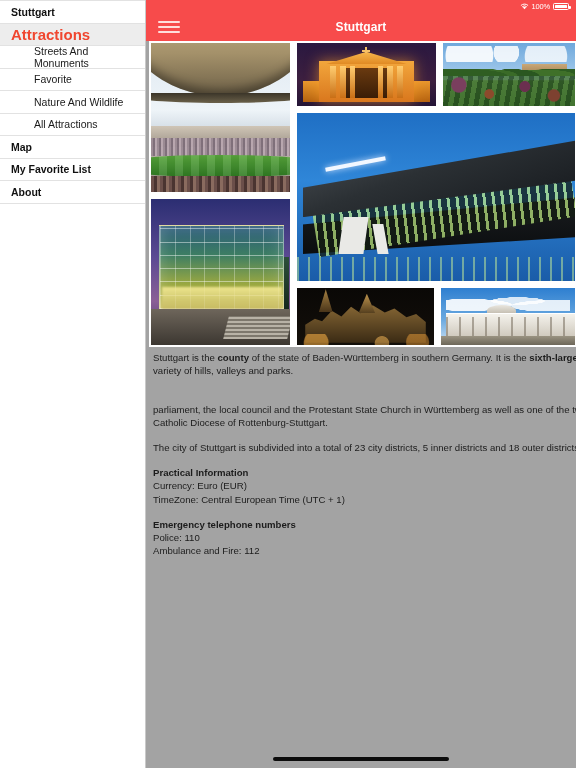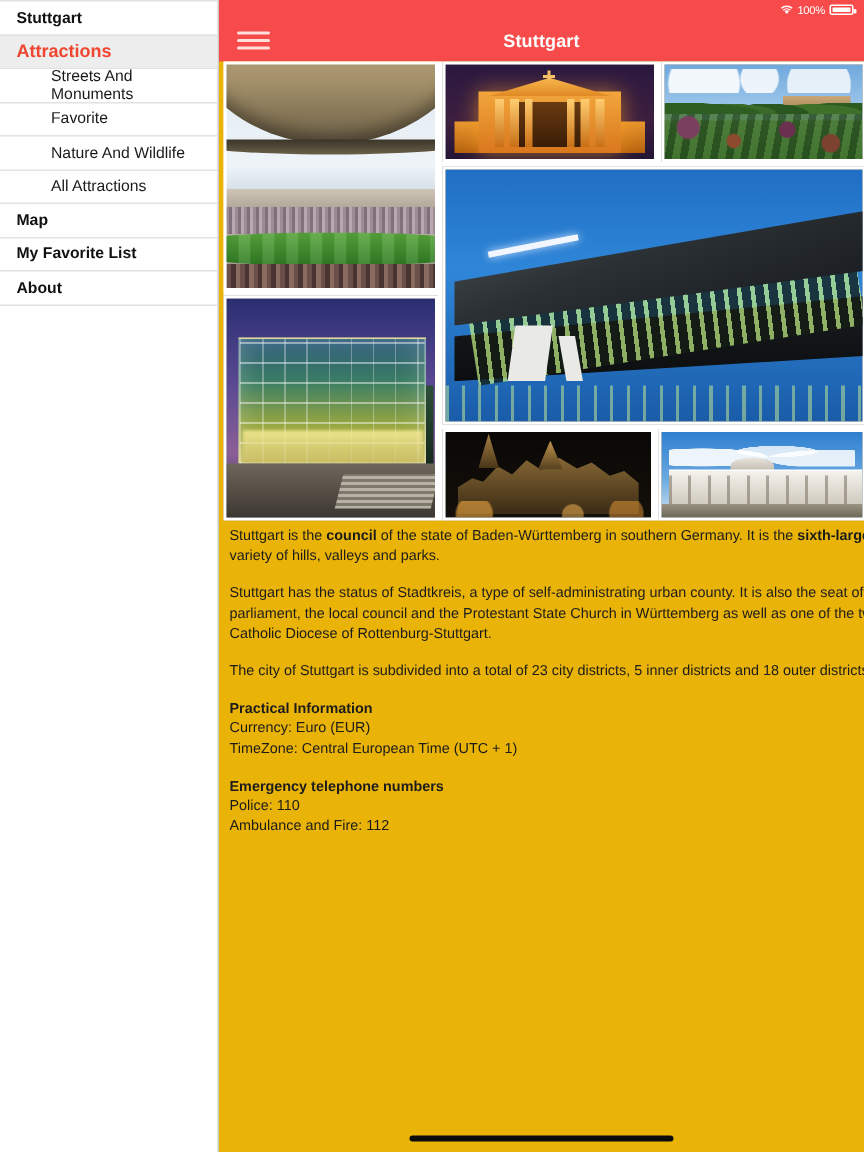--- a/index.html
+++ b/index.html
@@ -35,32 +35,32 @@
     border-top: 1px solid #e2e2e2;
     font-size: 10.5px;
     color: #111;
   }
   .nav-row.top-level { padding-left: 11px; font-weight: bold; }
   .nav-row.section {
     padding-left: 11px;
     font-weight: bold;
     color: #F0462F;
     background: #ededed;
-    font-size: 12px;
+    font-size: 15px;
   }
   .nav-row.sub { padding-left: 34px; font-weight: normal; color: #1a1a1a; }
   .nav-row.sub:last-of-type { }
   .nav-tail { border-top: 1px solid #e2e2e2; height: 1px; }
 
   
   .main {
     flex: 1 1 auto;
     position: relative;
     height: 768px;
-    background: #eab308;
+    background: #a3a3a3;
     overflow: hidden;
   }
 
   
   .navbar {
     position: absolute; top: 0; left: 0; right: 0;
     height: 41px;
     background: #F74B4B;
   }
   .statusbar {
@@ -407,23 +407,23 @@
         <div class="pa-dome"></div>
         <div class="pa-body"></div>
         <div class="pa-arches"></div>
         <div class="pa-ground"></div>
       </div>
 
     </div>
 
     <div class="article">
 
-      <p><span>Stuttgart is the </span><b>council</b><span> of the state of Baden-Württemberg in southern Germany. It is the </span><b>sixth-largest cit</b><br><span>variety of hills, valleys and parks.</span></p>
-
-      <p><span>Stuttgart has the status of Stadtkreis, a type of self-administrating urban county. It is also the seat of</span><br><span>parliament, the local council and the Protestant State Church in Württemberg as well as one of the two co</span><br><span>Catholic Diocese of Rottenburg-Stuttgart.</span></p>
+      <p><span>Stuttgart is the </span><b>county</b><span> of the state of Baden-Württemberg in southern Germany. It is the </span><b>sixth-largest cit</b><br><span>variety of hills, valleys and parks.</span></p>
+
+      <p><br><span>parliament, the local council and the Protestant State Church in Württemberg as well as one of the two co</span><br><span>Catholic Diocese of Rottenburg-Stuttgart.</span></p>
 
       <p><span>The city of Stuttgart is subdivided into a total of 23 city districts, 5 inner districts and 18 outer districts.</span></p>
 
       <div class="block">
         <div class="block-head">Practical Information</div>
         <div>Currency: Euro (EUR)</div>
         <div>TimeZone: Central European Time (UTC + 1)</div>
       </div>
 
       <div class="block">

